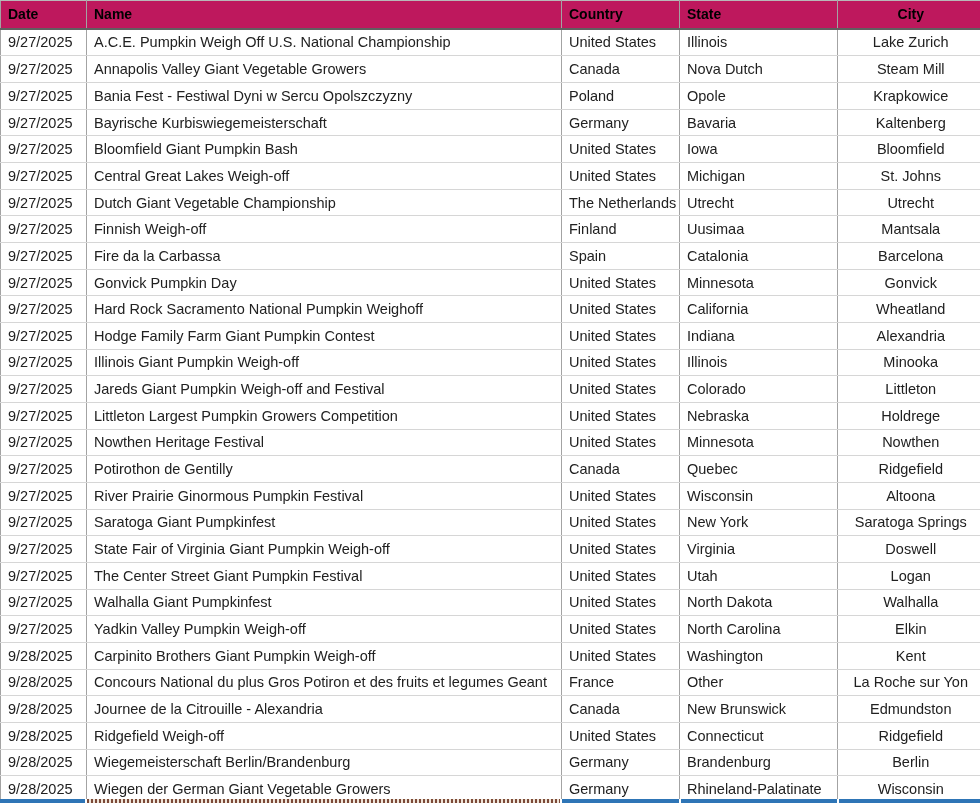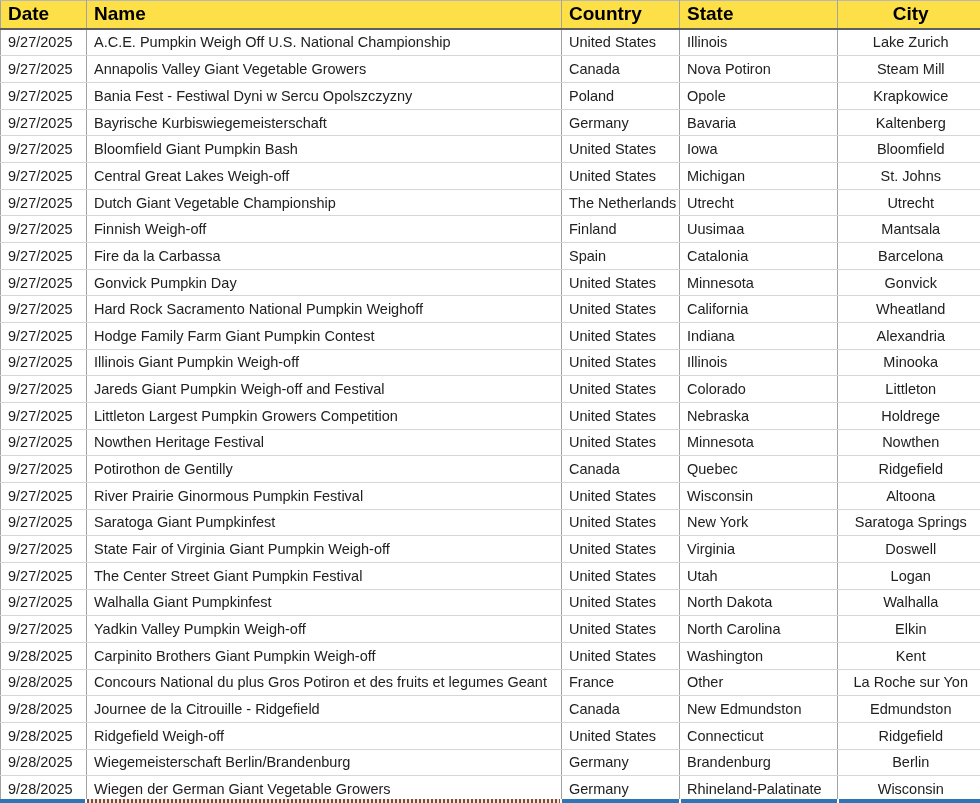--- a/index.html
+++ b/index.html
@@ -30,25 +30,25 @@
     overflow: hidden;
     text-overflow: clip;
     vertical-align: middle;
     border-right: 1px solid #a3a3a3;
     border-bottom: 1px solid #d6d6d6;
     box-sizing: border-box;
   }
   table.events th {
     text-align: left;
     font-weight: bold;
-    font-size: 19px;
+    font-size: 14px;
     color: #000000;
     border-top: 1px solid #b8b8b8;
     border-bottom: 2px solid #5f5f5f;
-    background: #fde047;
+    background: #be185d;
   }
   table.events td {
     font-size: 14.5px;
     color: #212121;
   }
   table.events th:first-child,
   table.events td:first-child {
     border-left: 1px solid #a3a3a3;
   }
   table.events th:last-child,
@@ -105,21 +105,21 @@
           <td>9/27/2025</td>
           <td>A.C.E. Pumpkin Weigh Off U.S. National Championship</td>
           <td>United States</td>
           <td>Illinois</td>
           <td>Lake Zurich</td>
         </tr>
         <tr>
           <td>9/27/2025</td>
           <td>Annapolis Valley Giant Vegetable Growers</td>
           <td>Canada</td>
-          <td>Nova Potiron</td>
+          <td>Nova Dutch</td>
           <td>Steam Mill</td>
         </tr>
         <tr>
           <td>9/27/2025</td>
           <td>Bania Fest - Festiwal Dyni w Sercu Opolszczyzny</td>
           <td>Poland</td>
           <td>Opole</td>
           <td>Krapkowice</td>
         </tr>
         <tr>
@@ -271,23 +271,23 @@
         </tr>
         <tr>
           <td>9/28/2025</td>
           <td>Concours National du plus Gros Potiron et des fruits et legumes Geant</td>
           <td>France</td>
           <td>Other</td>
           <td>La Roche sur Yon</td>
         </tr>
         <tr>
           <td>9/28/2025</td>
-          <td>Journee de la Citrouille - Ridgefield</td>
+          <td>Journee de la Citrouille - Alexandria</td>
           <td>Canada</td>
-          <td>New Edmundston</td>
+          <td>New Brunswick</td>
           <td>Edmundston</td>
         </tr>
         <tr>
           <td>9/28/2025</td>
           <td>Ridgefield Weigh-off</td>
           <td>United States</td>
           <td>Connecticut</td>
           <td>Ridgefield</td>
         </tr>
         <tr>

